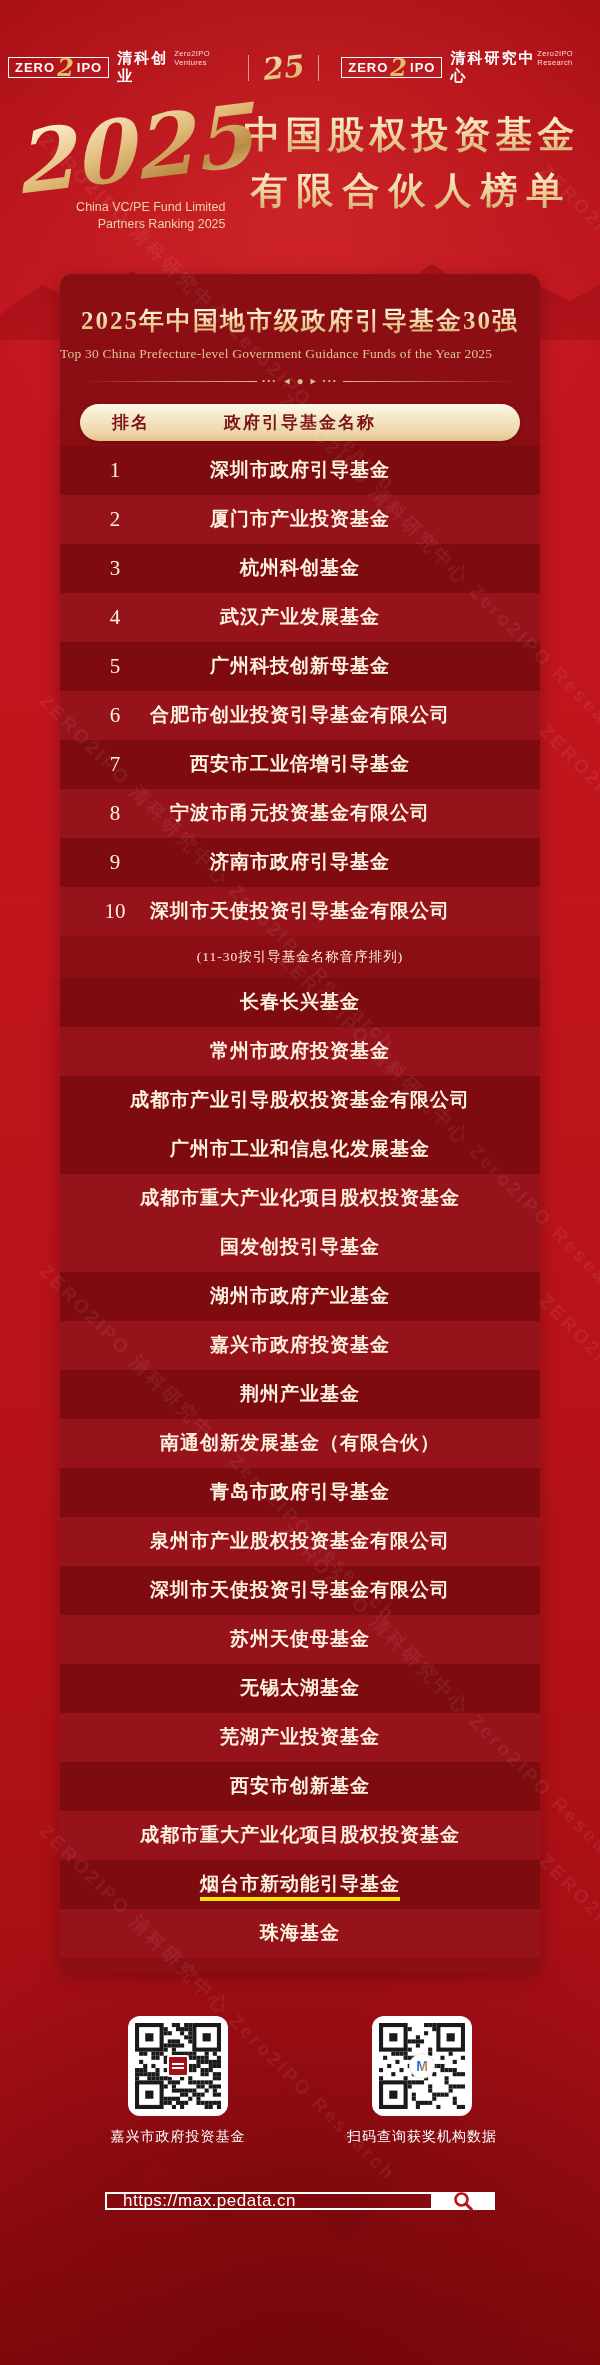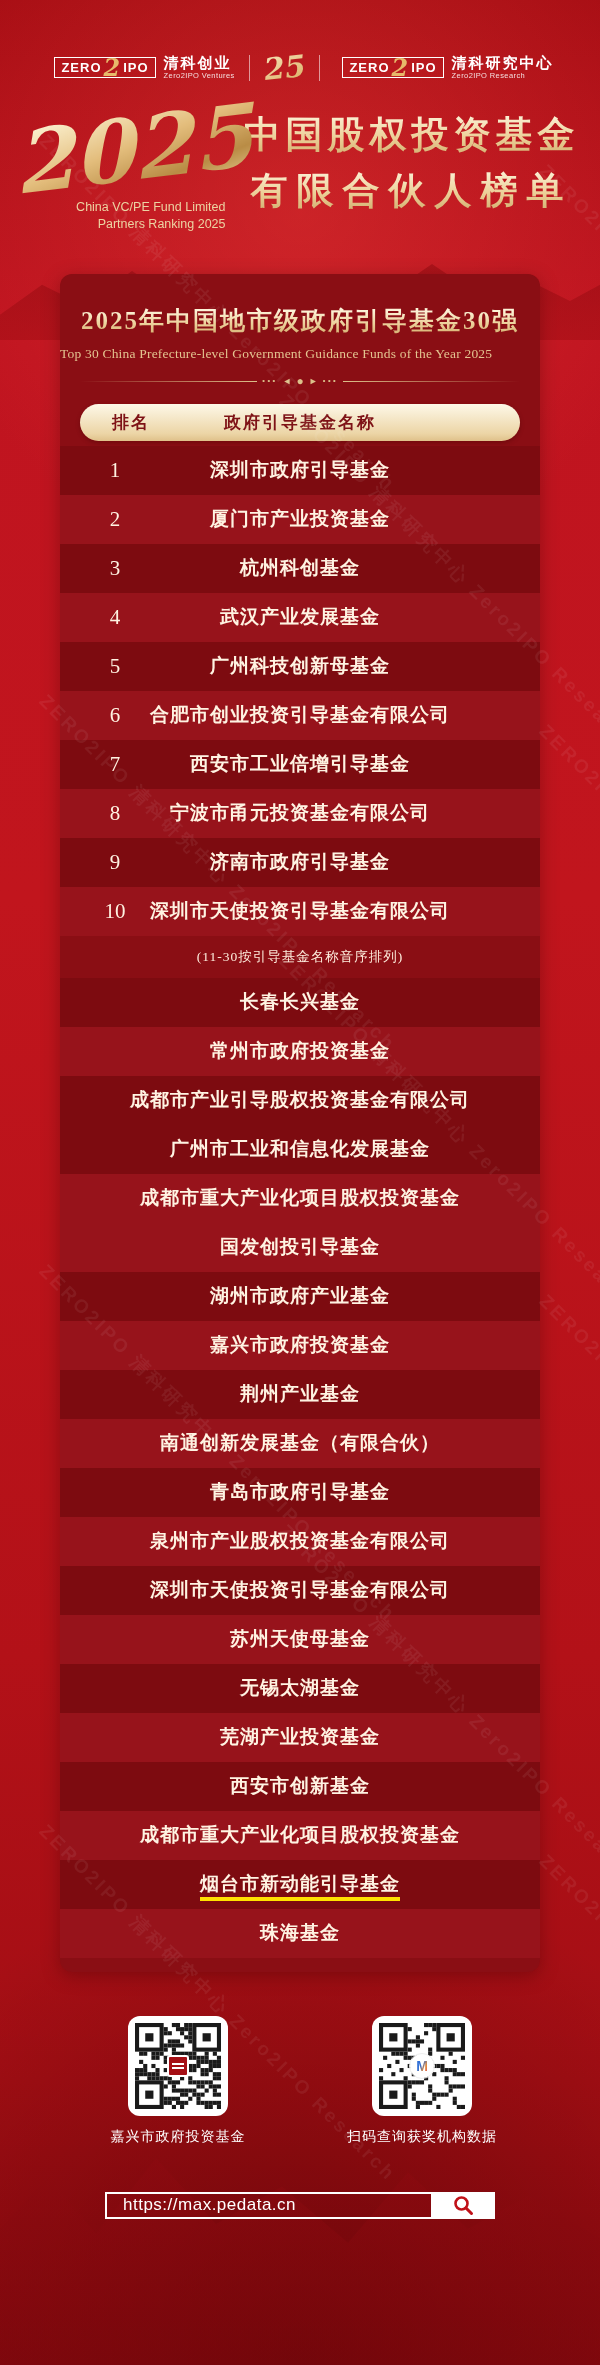--- a/index.html
+++ b/index.html
@@ -31,21 +31,21 @@
        font-family:"Liberation Sans",sans-serif; font-weight:bold;
        font-size:19px; letter-spacing:3px; color:rgba(255,255,255,.065); }
 
   
   .logo-row{ position:relative; z-index:6; padding-top:50px; display:flex; justify-content:center; align-items:center; gap:14px; }
   .z2ipo{ display:flex; align-items:center; gap:8px;margin-left:8px; }
   .z2ipo .mark{ display:flex; align-items:center; border:1.5px solid #fff; padding:2px 6px; position:relative;
     font-family:"Liberation Sans",sans-serif; font-weight:bold; color:#fff; font-size:13px; letter-spacing:1px; }
   .z2ipo .mark .two{ font-family:"DejaVu Serif",serif; font-style:italic; font-weight:bold;
     color:#e7b96a; font-size:24px; line-height:14px; margin:0 2px; }
-  .z2ipo .names{ display:flex; flex-direction:column; line-height:1.15; }
+  .z2ipo .names{ display:flex; flex-direction:row; line-height:1.15; }
   .z2ipo .cn{ color:#fff; font-weight:bold; font-size:15px; letter-spacing:2px; }
   .z2ipo .en{ color:rgba(255,255,255,.85); font-family:"Liberation Sans",sans-serif; font-size:7.5px; letter-spacing:.4px; }
   .sep{ width:1px; height:26px; background:rgba(255,255,255,.55); }
   .anni{ font-family:"DejaVu Serif",serif; font-style:italic; font-weight:bold; font-size:30px;
     background:linear-gradient(160deg,#f7e6bd,#d9ab5e); -webkit-background-clip:text; background-clip:text; color:transparent;
     transform:rotate(-6deg); }
 
   
   .hero{ position:relative; z-index:6; display:flex; justify-content:center; align-items:flex-start; gap:18px; margin-top:22px; }
   .hero-left{ width:205px; text-align:right; }
@@ -103,21 +103,21 @@
      display:flex; flex-direction:column; align-items:center; justify-content:center; gap:2px; }
   .qr-center.red i{ display:block; width:12px; height:2px; background:#fff; }
   .qr-center.circle{ width:26px; height:26px; background:#fff; border-radius:50%; border:1px solid #eee;
      display:flex; align-items:center; justify-content:center;
      font-family:"Liberation Sans",sans-serif; font-weight:bold; font-size:14px;
      background-clip:padding-box; }
   .qr-center.circle b{ background:linear-gradient(120deg,#2f6fd6 40%,#e8882f 70%,#d3386b);
      -webkit-background-clip:text; background-clip:text; color:transparent; }
   .qr-caption{ margin-top:12px; color:#fff; font-size:14px; letter-spacing:1px; }
 
-  .url-bar{ position:relative; z-index:6; margin:46px auto 0; width:390px; height:27px; display:flex; }
+  .url-bar{ position:relative; z-index:6; margin:46px auto 0; width:390px; height:18px; display:flex; }
   .url-input{ flex:1; border:2px solid #fff; border-right:none; display:flex; align-items:center;
     padding-left:16px; color:#fff; font-family:"Liberation Sans",sans-serif; font-size:17px; letter-spacing:.5px; }
   .search-btn{ width:64px; background:#fff; display:flex; align-items:center; justify-content:center; cursor:pointer; }
 </style>
 </head>
 <body>
 
 <div class="poster">
 
   <div class="mountains top"></div>

